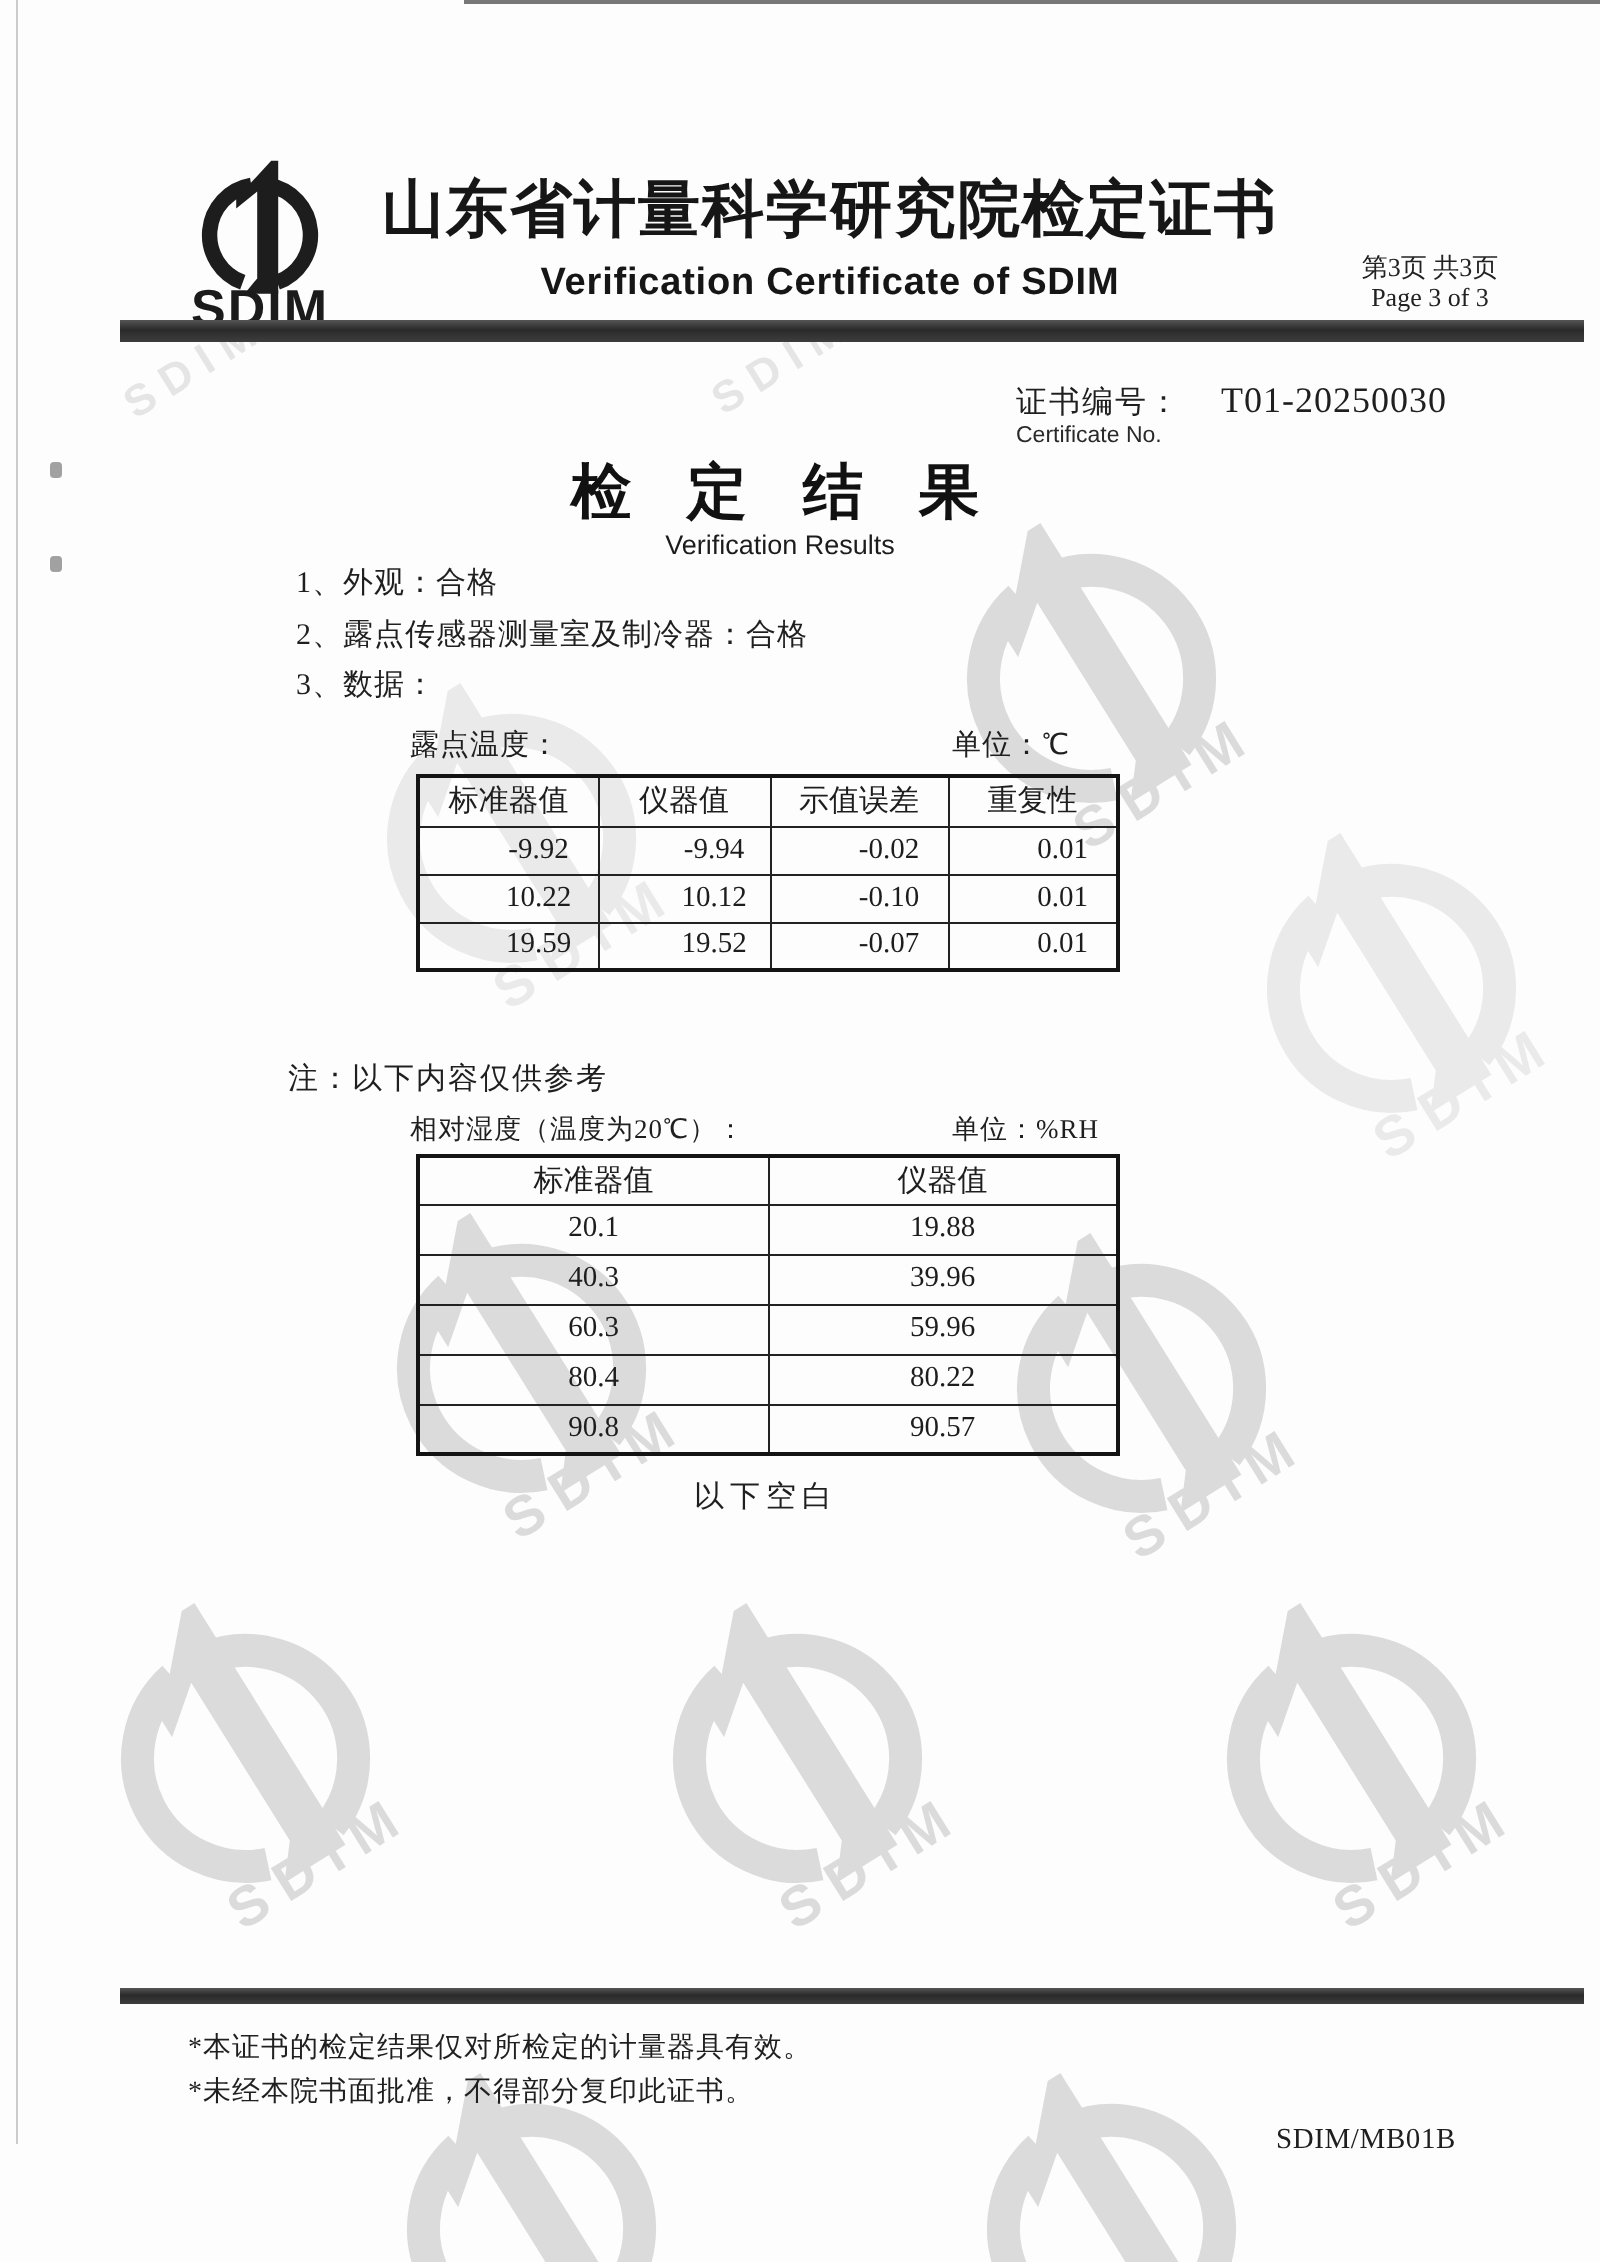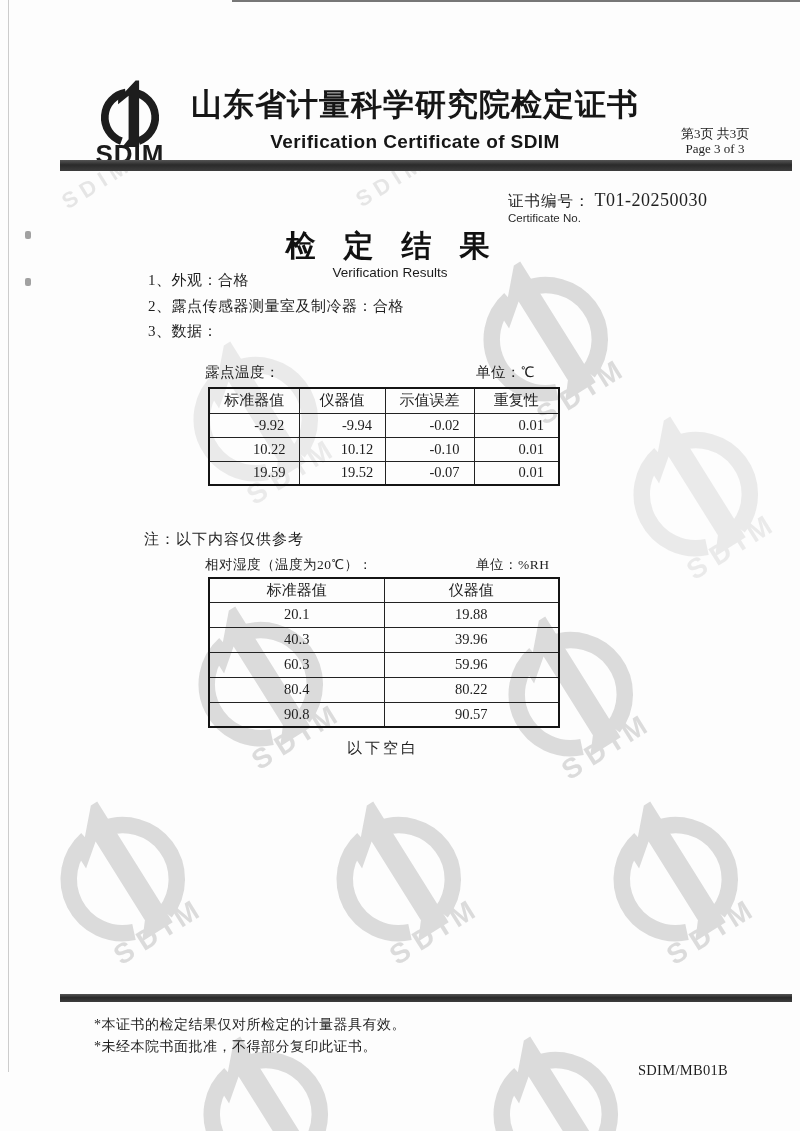--- a/index.html
+++ b/index.html
@@ -34,29 +34,29 @@
   .title-cn { left:180px; top:84px; width:470px; text-align:center; font-size:31px; font-weight:bold; letter-spacing:1px; color:#161616; }
   .title-en { left:180px; top:131px; width:470px; text-align:center; font-family:"Liberation Sans","DejaVu Sans",sans-serif; font-size:19px; font-weight:bold; letter-spacing:.4px; color:#161616; }
   .page-info { left:655px; top:126px; width:120px; text-align:center; font-size:13px; line-height:15px; color:#222; }
   .bar { left:60px; width:732px; background:linear-gradient(#555 0%,#2a2a2a 45%,#3d3d3d 100%); }
   .bar-top { top:160px; height:11px; }
   .bar-bottom { top:994px; height:8px; }
 
   
   .cert-line { left:508px; top:190px; white-space:nowrap; }
   .cert-label { font-size:15.5px; letter-spacing:1px; }
-  .cert-number { font-size:18px; margin-left:0; letter-spacing:.5px; }
+  .cert-number { font-size:18px; margin-left:16px; letter-spacing:.5px; }
   .cert-label-en { left:508px; top:212px; font-family:"Liberation Sans","DejaVu Sans",sans-serif; font-size:11.5px; color:#2a2a2a; }
 
   
   .results-title { left:180px; top:226px; width:420px; text-align:center; font-family:Liberation Mono, monospace; font-size:30px; font-weight:bold; letter-spacing:5px; color:#111; }
   .results-sub { left:180px; top:265px; width:420px; text-align:center; font-family:"Liberation Sans","DejaVu Sans",sans-serif; font-size:13.5px; color:#1c1c1c; }
 
   
-  .result-list { left:148px; top:268px; font-size:15px; letter-spacing:.5px; }
+  .result-list { left:148px; top:280px; font-size:15px; letter-spacing:.5px; }
   .result-list div { line-height:25.5px; }
 
   
   .cap { font-size:14.5px; letter-spacing:.5px;font-family:Liberation Serif, serif; }
   .cap-dew  { left:205px; top:363px; }
   .unit-dew { left:476px; top:363px; }
   .note-line { left:144px; top:530px; font-size:15px; letter-spacing:1px;text-align:right; }
   .cap-hum  { left:205px; top:556px; font-size:13.5px; }
   .unit-hum { left:476px; top:556px; font-size:13.5px; }
 

